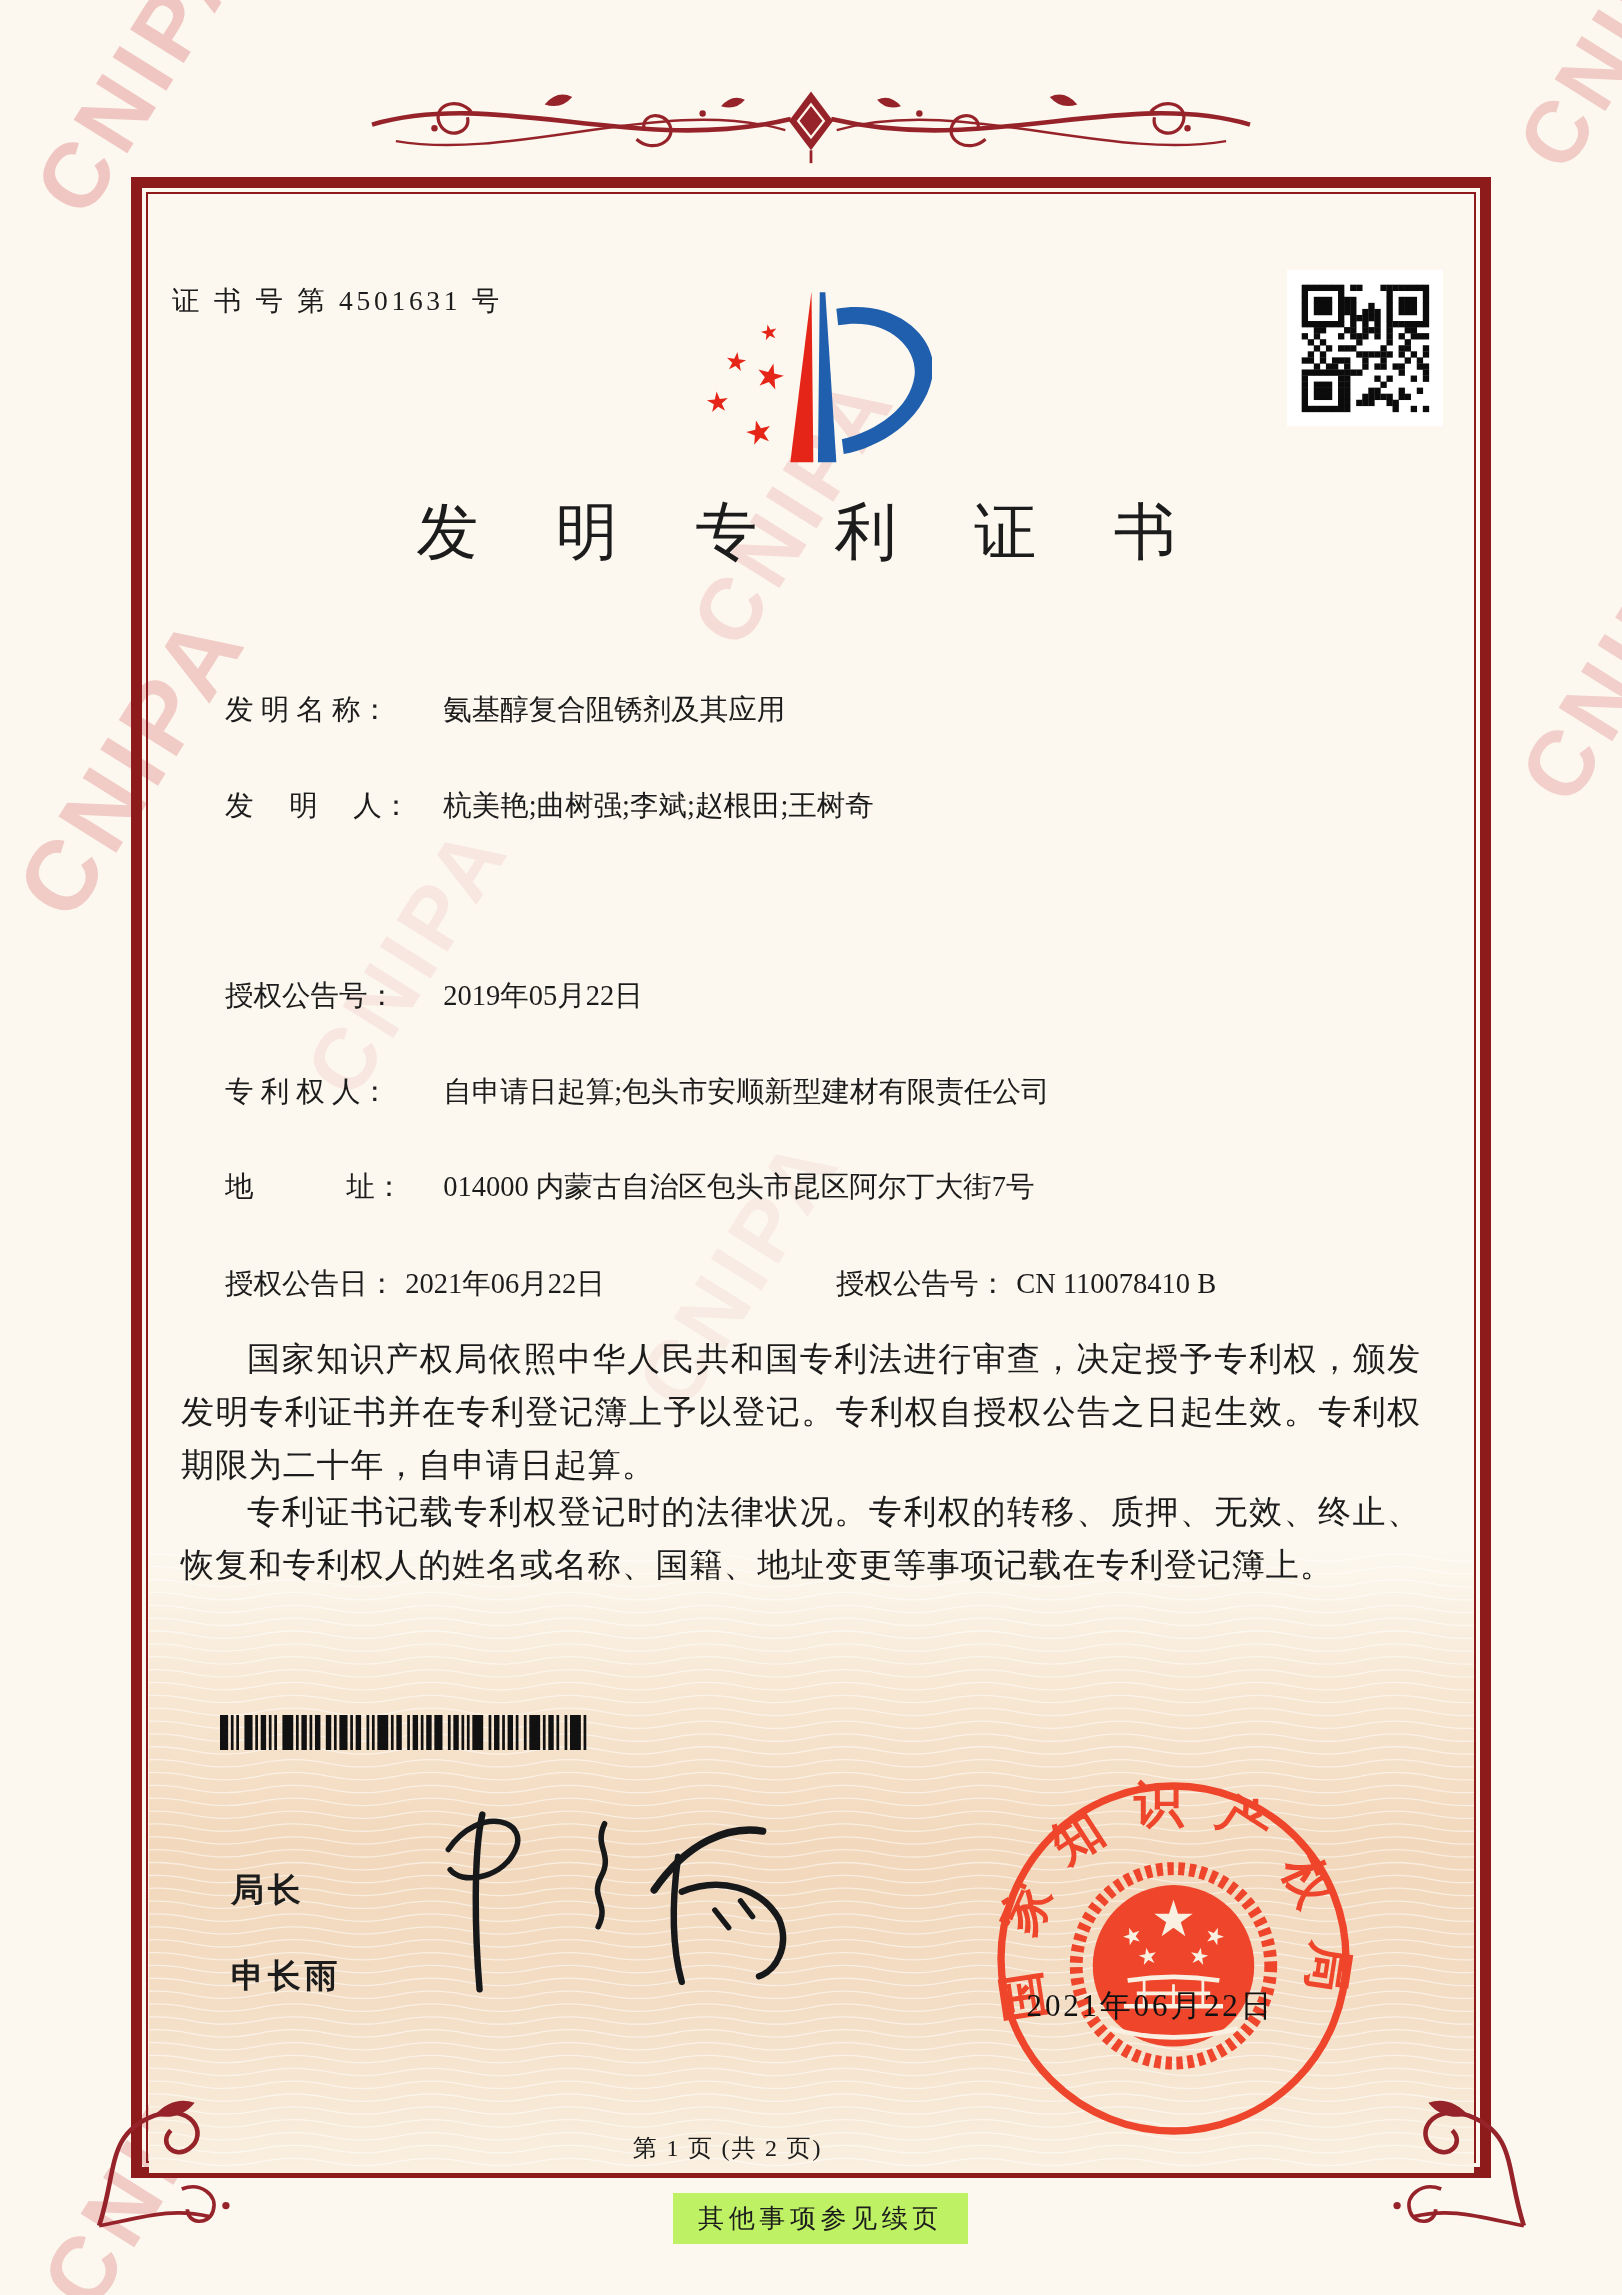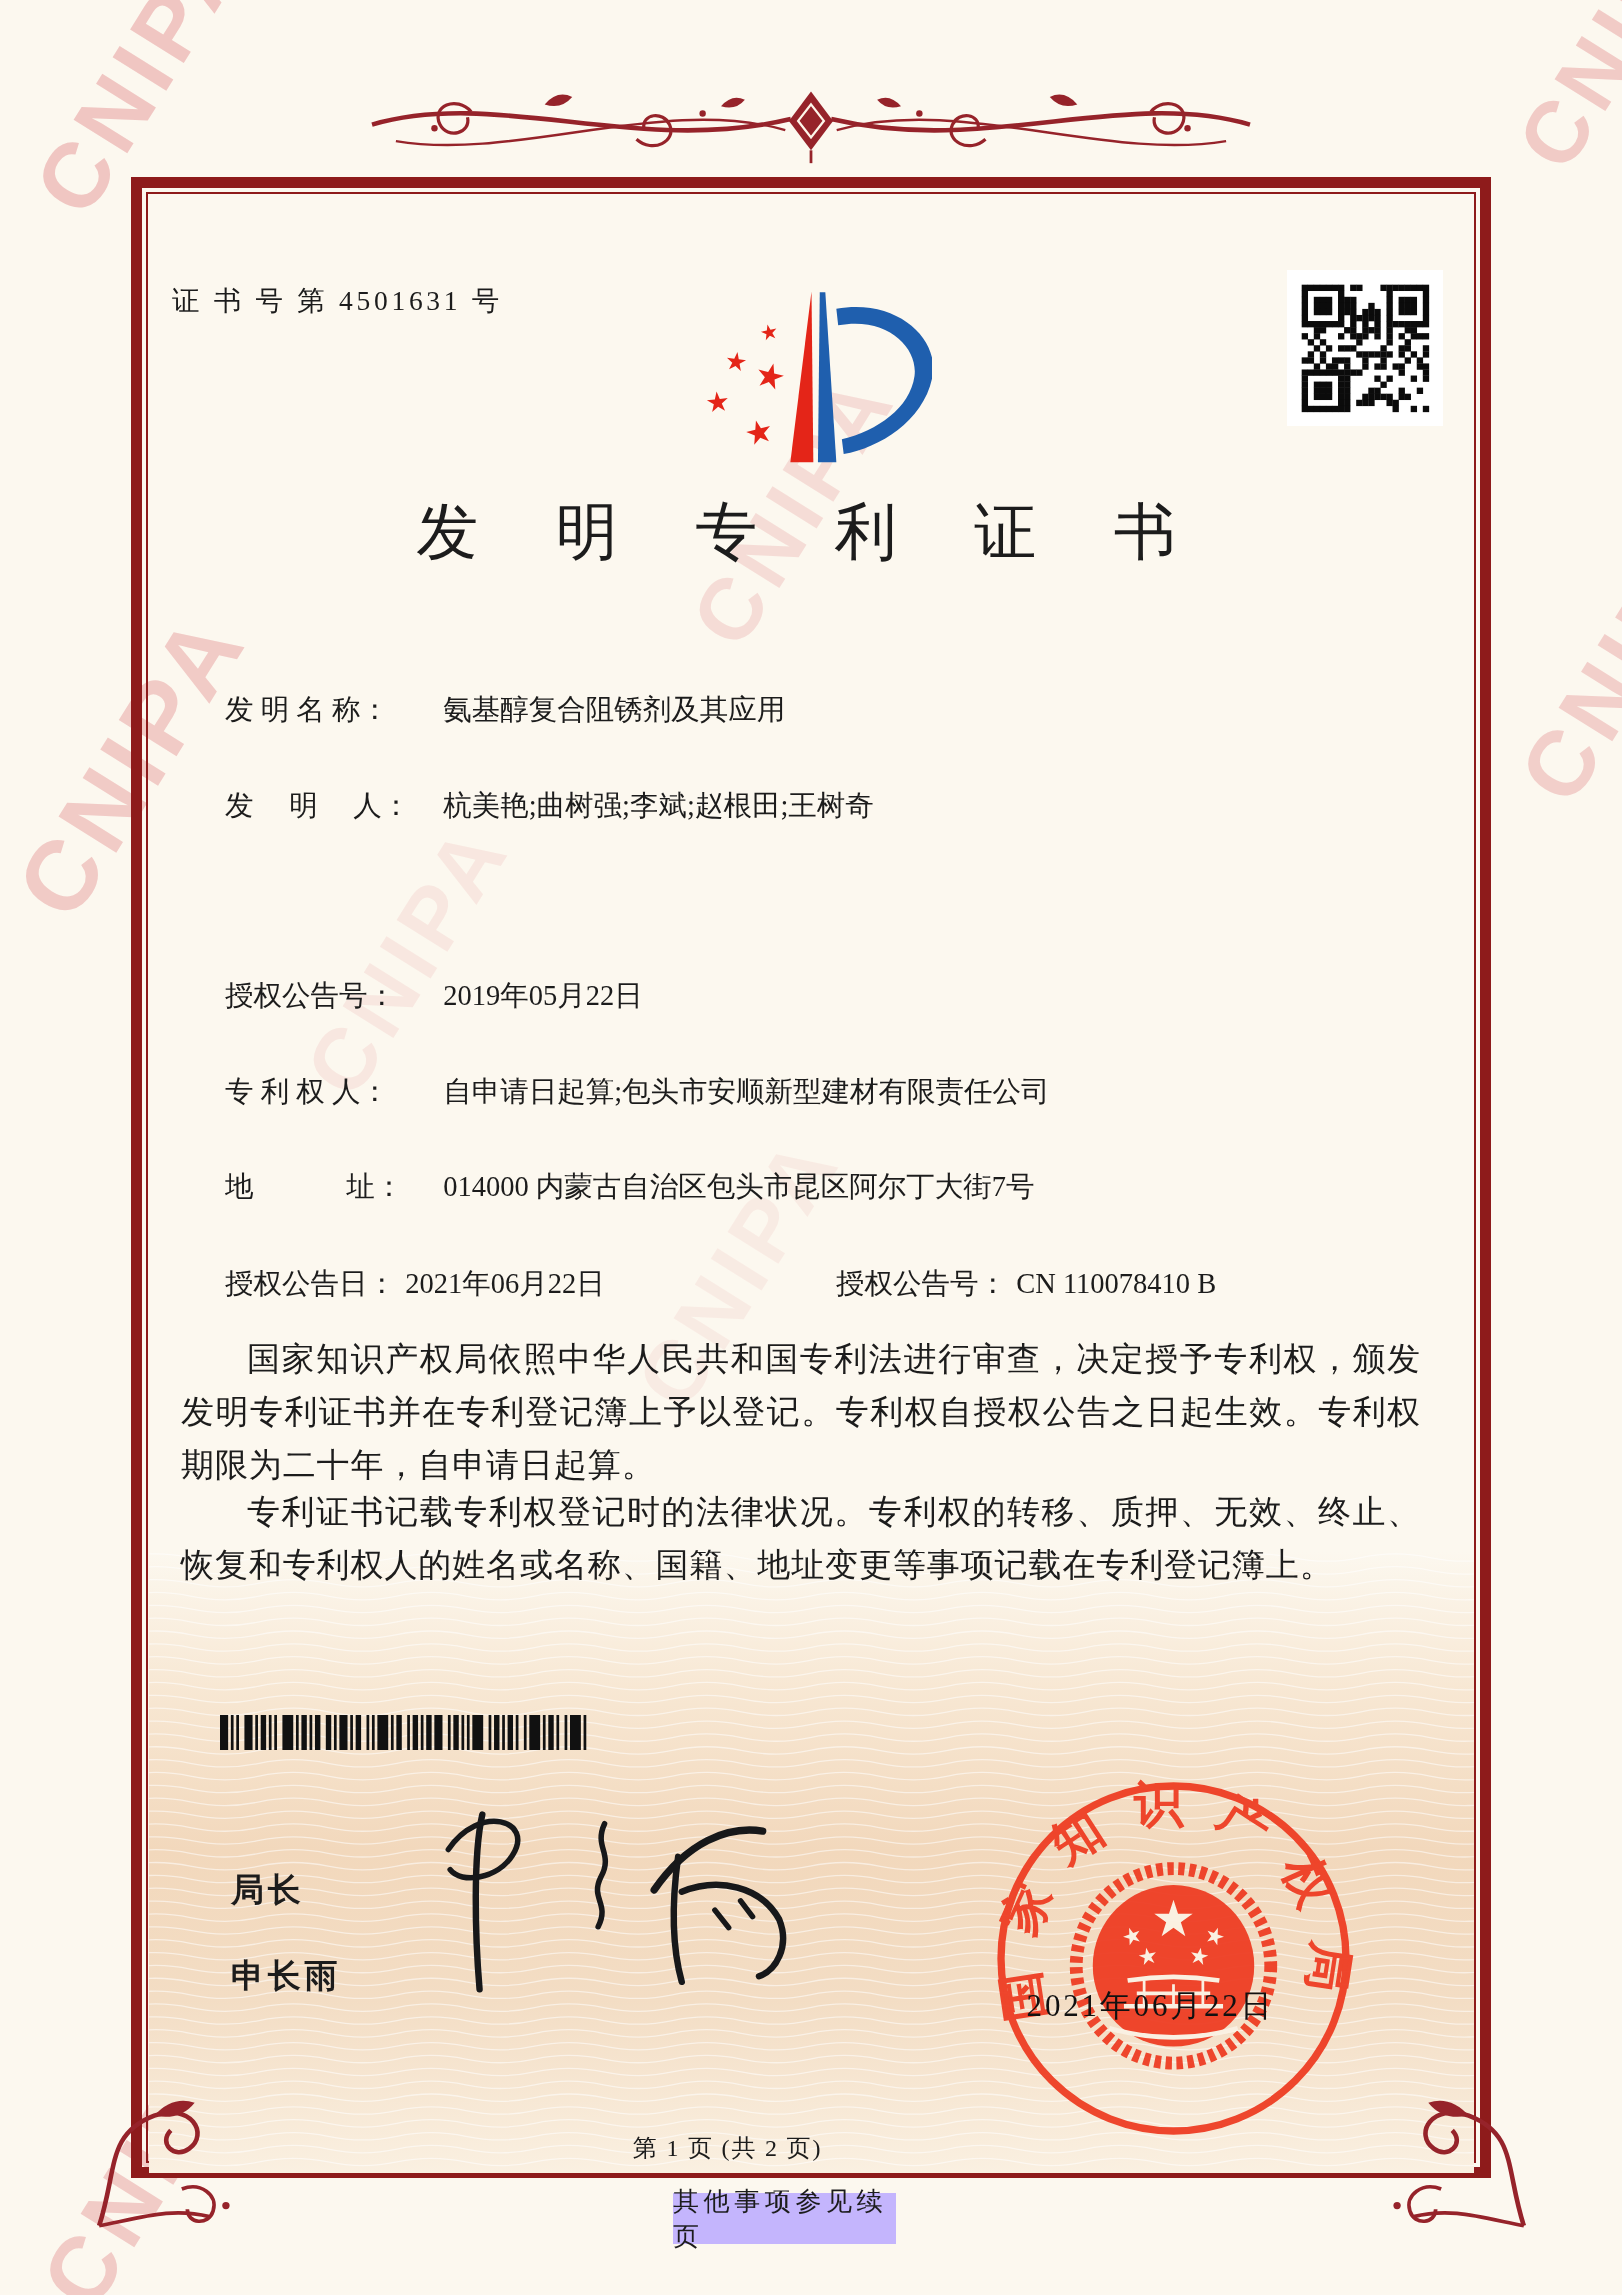--- a/index.html
+++ b/index.html
@@ -65,21 +65,21 @@
   }
   .signature{position:absolute;left:395px;top:1798px;width:432px;height:216px;}
   
   .seal{position:absolute;left:990px;top:1775px;width:367px;height:367px;opacity:.93;}
   .seal-date{
     position:absolute;left:999px;top:1985px;width:303px;text-align:center;
     font-size:31px;letter-spacing:2.8px;color:#111;
   }
   .page-info{position:absolute;left:590px;top:2107px;width:275px;text-align:center;font-size:24px;letter-spacing:1.8px;margin-top:25px;}
   .footer-note{
-    position:absolute;left:673px;top:2193px;width:223px;height:51px;background:#c4b5fd;
+    position:absolute;left:673px;top:2193px;width:295px;height:51px;background:#bef264;
     display:flex;align-items:center;justify-content:center;font-size:26px;letter-spacing:4.6px;
   }
   .ornament-top{position:absolute;left:361px;top:73px;width:900px;height:94px;}
   .flourish{position:absolute;width:195px;height:158px;}
 </style>
 </head>
 <body>
 
 <div id="page">
 

